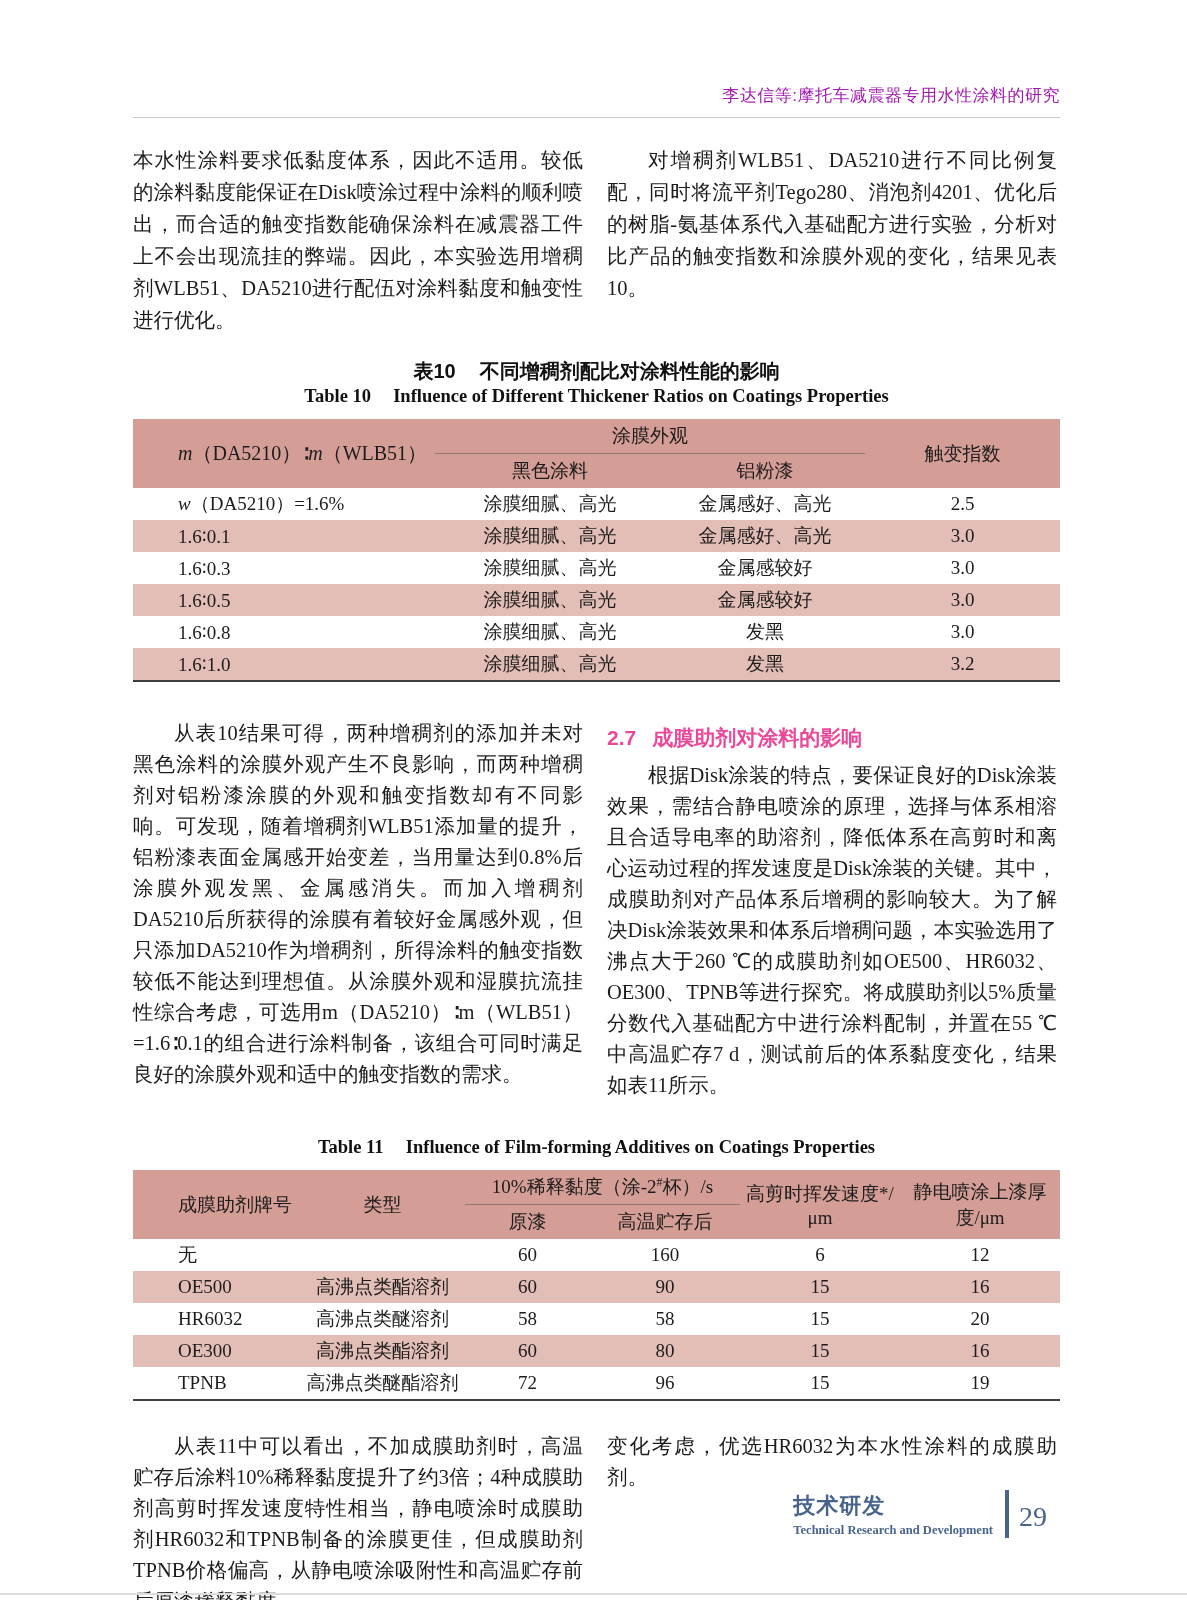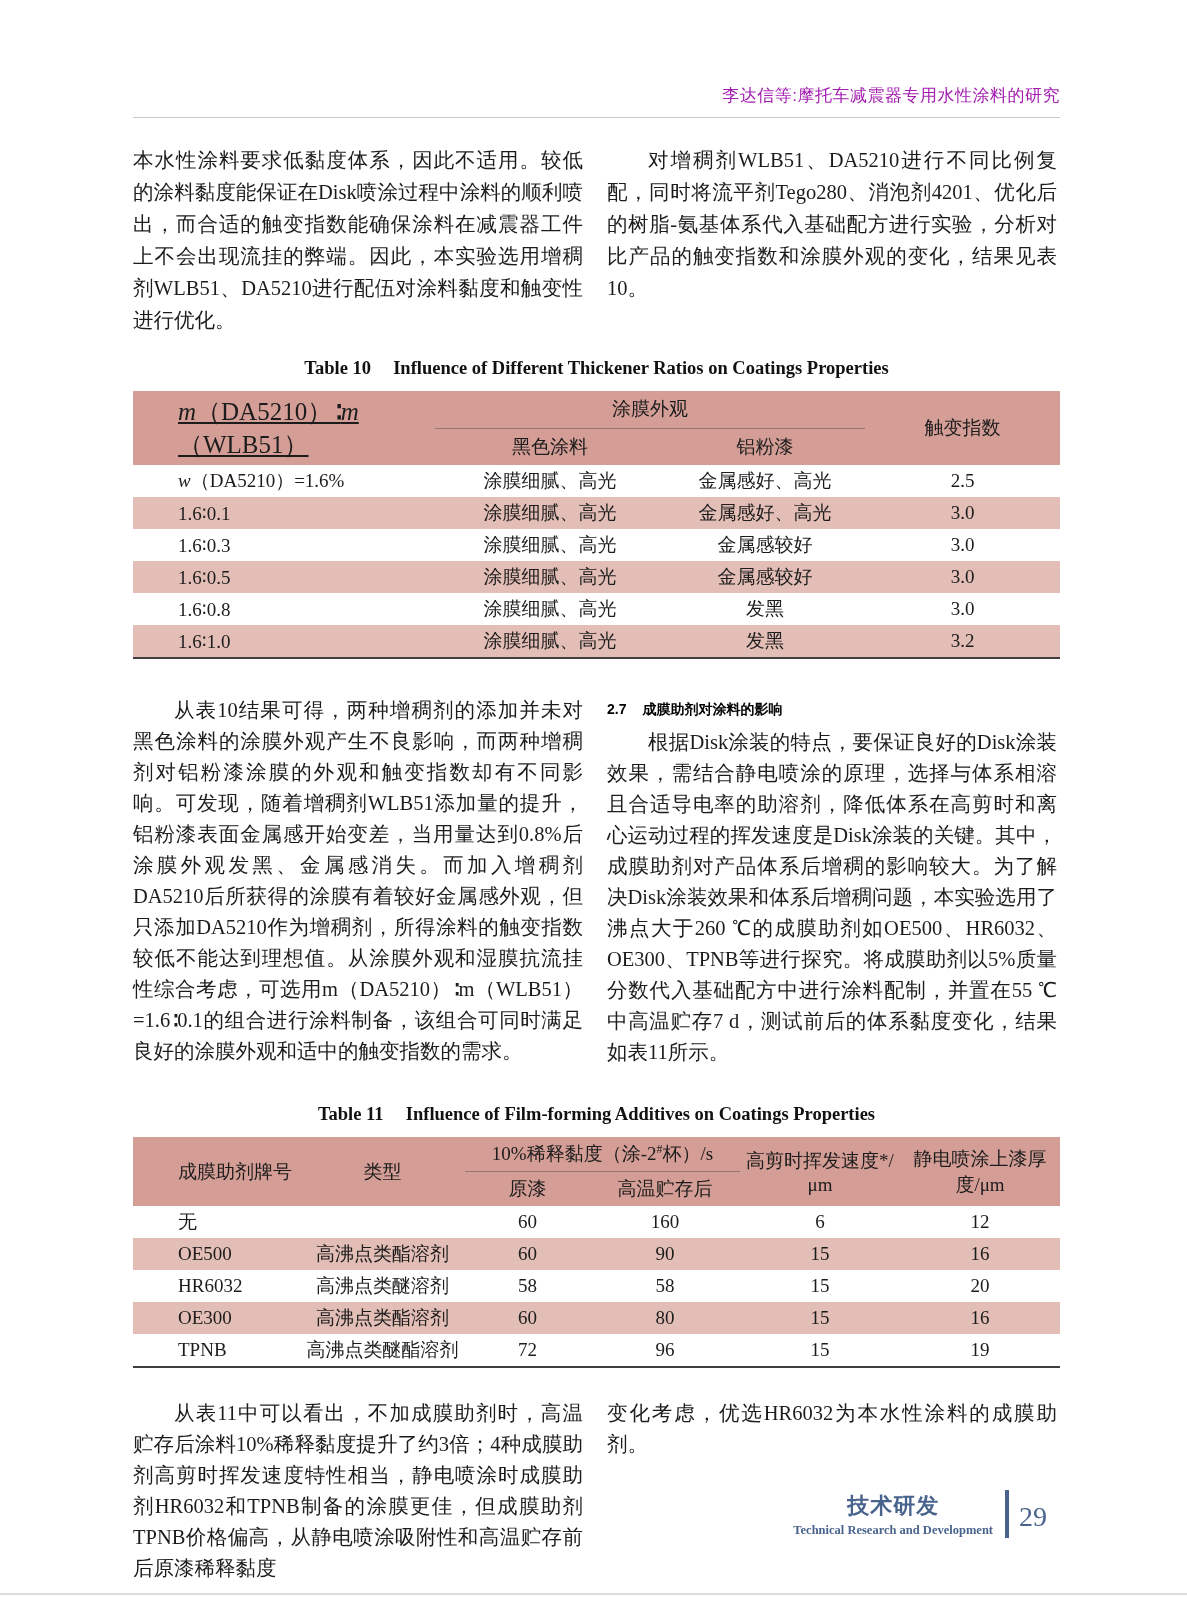--- a/index.html
+++ b/index.html
@@ -11,46 +11,46 @@
   .running-head { padding-top:84px; border-bottom:1px solid #c9c9c9; padding-bottom:10px; text-align:right; }
   .running-head span { font-family:"Liberation Sans","DejaVu Sans",sans-serif; font-size:17px; color:#a21caf; letter-spacing:.5px; }
 
   
   .two-col { display:flex; gap:24px; }
   .col { width:450px; }
   .para { font-size:20.5px; line-height:32px; text-align:justify; color:#1c1c1c; }
   .indent { text-indent:2em;font-family:Liberation Serif, serif; }
   .mid .para, .bottom .para { line-height:31px; }
 
-  .sec-heading { font-family:"Liberation Sans","DejaVu Sans",sans-serif; font-weight:bold; font-size:14px; color:#000000; margin:6px 0 8px 0; }
+  .sec-heading { font-family:"Liberation Sans","DejaVu Sans",sans-serif; font-weight:bold; font-size:21px; color:#ec4899; margin:6px 0 8px 0; }
   .sec-heading .num { margin-right:16px; }
 
   
   .cap-zh { text-align:center; font-family:"Liberation Sans","DejaVu Sans",sans-serif; font-weight:bold; font-size:20px; color:#111; }
   .cap-en { text-align:center; font-family:"Liberation Serif","DejaVu Serif",serif; font-weight:bold; font-size:18.5px; color:#111; margin-top:1px; }
   .cap-zh .gap, .cap-en .gap { display:inline-block; width:1.2em; }
 
   
   table { border-collapse:collapse; width:927px; table-layout:fixed; font-size:19px; }
   thead th { background:#d49e96; font-weight:normal; padding:4px 2px; }
   tbody td { padding:3px 2px; height:28px; text-align:center; }
   tbody tr:nth-child(even) td { background:#e3beb6; }
   table { border-bottom:2.5px solid #3f3f3f; }
   th.group { border-bottom:1px solid rgba(70,70,70,.45); }
   .t10-c0, .t11-c0 { text-align:left; padding-left:45px; }
-  th.t10-c0h { text-align:left; padding-left:45px; font-size:25px;text-decoration:underline; }
+  th.t10-c0h { text-align:left; padding-left:45px; font-size:20px; }
   .ital { font-style:italic; font-family:"Liberation Serif","DejaVu Serif",serif; }
   sup.hash { font-size:12px; vertical-align:super; line-height:0; }
 
   
   .note { width:927px; margin-top:10px; font-size:17.5px; font-weight:bold; line-height:32px; color:#a63c2e; text-align:justify; text-indent:2em; }
 
   
   .footer { position:absolute; right:140px; top:1490px; display:flex; align-items:center; }
-  .footer .labels { text-align:center; color:#49648c; }
+  .footer .labels { text-align:left; color:#49648c; }
   .footer .zh { font-family:"Liberation Sans","DejaVu Sans",sans-serif; font-weight:bold; font-size:22px; letter-spacing:1px; }
   .footer .en { font-family:"Liberation Serif","DejaVu Serif",serif; font-weight:bold; font-size:12.5px; margin-top:2px; }
   .footer .bar { width:4px; height:48px; background:#49648c; margin:0 10px 0 12px; }
   .footer .pageno { font-size:28px; color:#49648c; font-family:"Liberation Serif","DejaVu Serif",serif; padding-top:6px; }
 
   .bottom-edge { position:absolute; left:0; bottom:5px; width:1187px; height:2px; background:#dcdcdc; }
 
   
   .intro { margin-top:26px; }
   .t10-caps { margin-top:22px; }
@@ -72,20 +72,23 @@
   <div class="two-col intro">
     <div class="col">
       <p class="para">本水性涂料要求低黏度体系，因此不适用。较低的涂料黏度能保证在Disk喷涂过程中涂料的顺利喷出，而合适的触变指数能确保涂料在减震器工件上不会出现流挂的弊端。因此，本实验选用增稠剂WLB51、DA5210进行配伍对涂料黏度和触变性进行优化。</p>
     </div>
     <div class="col">
       <p class="para indent">对增稠剂WLB51、DA5210进行不同比例复配，同时将流平剂Tego280、消泡剂4201、优化后的树脂-氨基体系代入基础配方进行实验，分析对比产品的触变指数和涂膜外观的变化，结果见表10。</p>
     </div>
   </div>
 
   <div class="t10-caps">
+    <div class="cap-zh">
+      <span>表10</span><span class="gap"></span><span>不同增稠剂配比对涂料性能的影响</span>
+    </div>
     <div class="cap-en">
       <span>Table 10</span><span class="gap"></span><span>Influence of Different Thickener Ratios on Coatings Properties</span>
     </div>
   </div>
 
   <table class="t10">
     <colgroup>
         <col style="width:302px">
         <col style="width:230px">
         <col style="width:200px">

